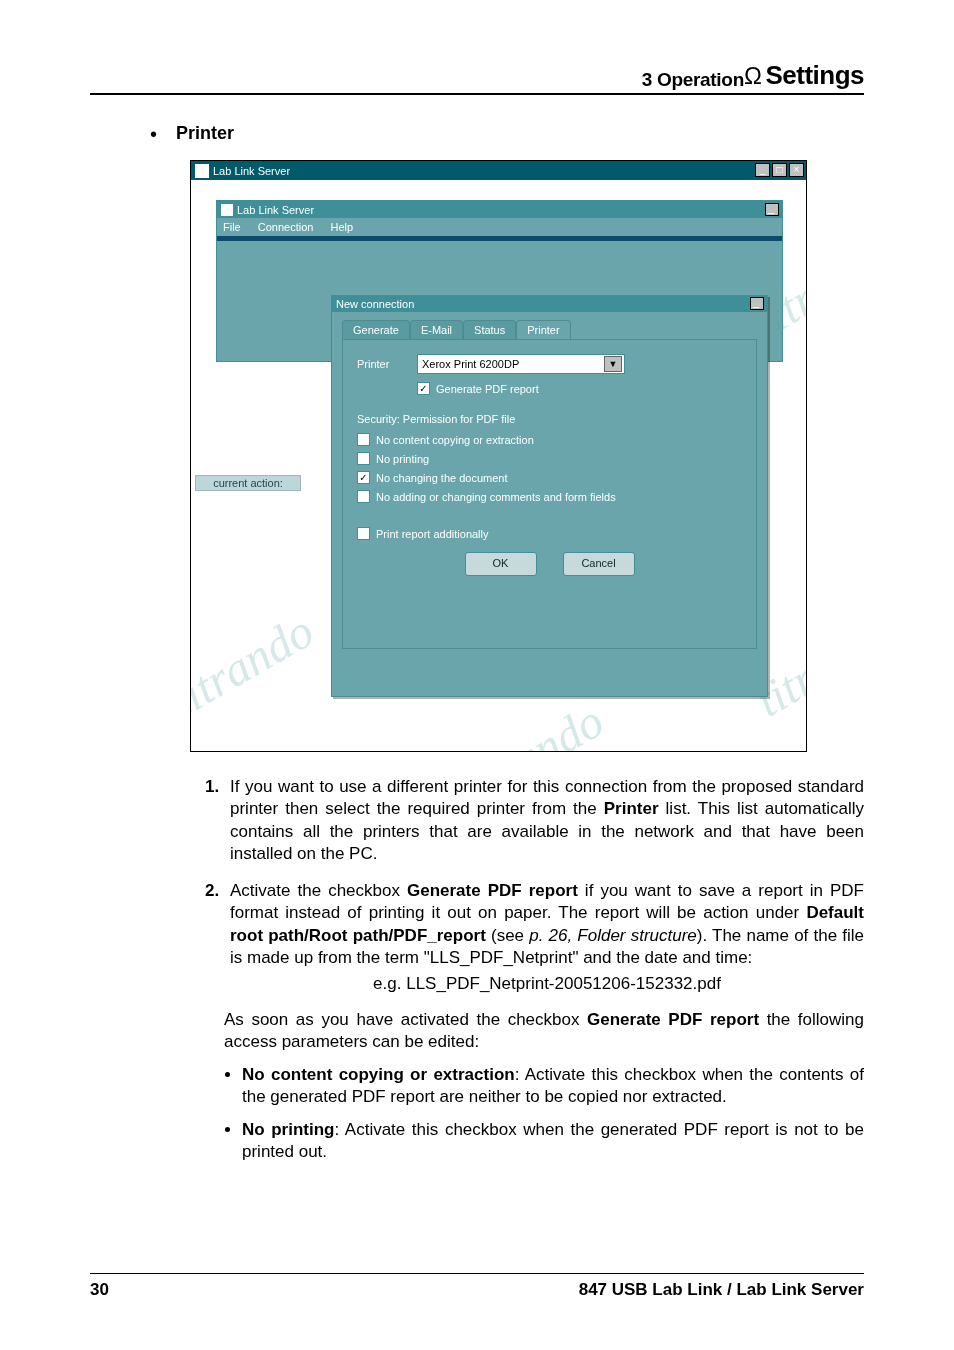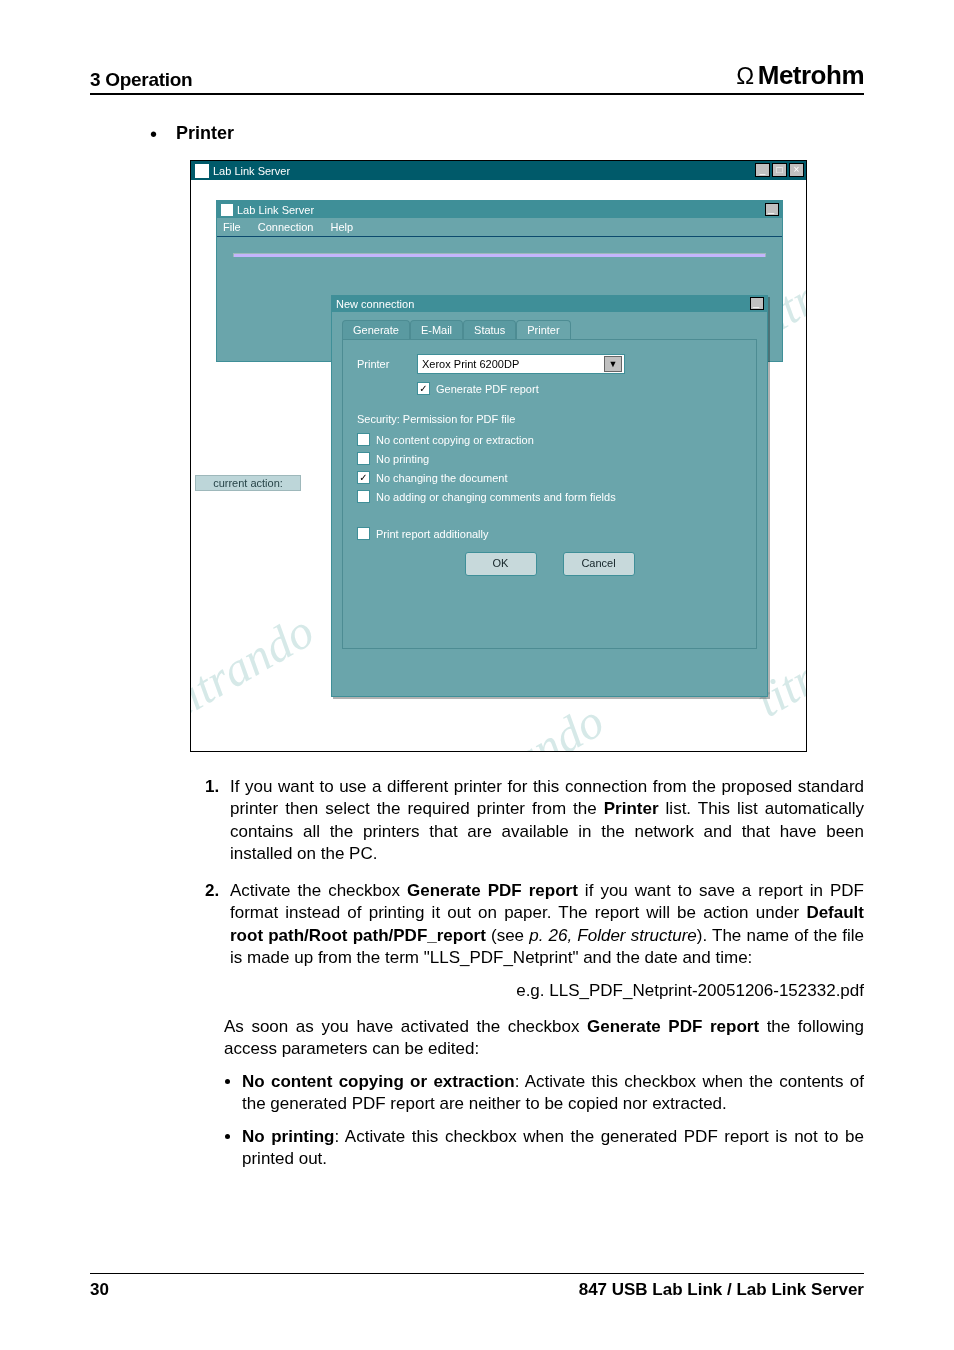--- a/index.html
+++ b/index.html
@@ -15,21 +15,21 @@
   }
   .page {
     position: relative;
     width: 954px;
     height: 1350px;
     box-sizing: border-box;
     padding: 60px 90px 60px 90px;
   }
   .header-row {
     display: flex;
-    justify-content: space-between;
+    justify-content: flex-end;
     align-items: flex-end;
     border-bottom: 2px solid #000;
     padding-bottom: 2px;
   }
   .section-head {
     font-size: 19px;
     font-weight: bold;
     font-family: "Arial Narrow", Arial, sans-serif;
     letter-spacing: -0.3px;
   }
@@ -114,21 +114,21 @@
     background: #3f8f98; color:#fff; height:17px; font-size:11px;
     display:flex; align-items:center; padding-left:4px; position:relative;
   }
   .inner-title .win-icon2 { width:12px; height:12px; background:#fff; margin-right:4px; }
   .inner-min { position:absolute; right:3px; top:2px; width:14px; height:13px;
     background:#c0c0c0; border:1px solid #000; box-sizing:border-box;
     font-size:11px; text-align:left; padding-left:2px; line-height:9px;}
   .menubar {
     background:#6aa5ab; color:#fff; font-size:11px;
     padding: 3px 6px;
-    border-bottom: 1px solid #0c4a6e;
+    border-bottom: 5px solid #0c4a6e;
   }
   .menubar span { margin-right: 14px; }
   .table-head {
     display:flex; background:#c4b5fd; color:#142428;
     font-size:11px; height:18px; align-items:center;
     border: 1px solid #9eb8bb;
     margin: 16px;
   }
   .table-head .col { flex:1; text-align:center; border-right:1px solid #9eb8bb;}
   .table-head .col:last-child { border-right:none; }
@@ -230,21 +230,21 @@
 </style>
 </head>
 <body>
 
 <div class="page">
 
   <div class="header-row">
     <div class="section-head">3 Operation</div>
     <div class="logo">
       <span class="logo-omega">Ω</span>
-      <span>Metrohm</span>
+      <span>Settings</span>
     </div>
   </div>
 
   <div class="bullet-printer">
     <span class="dot">•</span>
     <b>Printer</b>
   </div>
 
   <div class="screenshot-wrap">
     <div class="outer-title">
@@ -341,21 +341,21 @@
     </div>
   </div>
 
   <div class="body-text">
     <ol>
       <li>
         <span>If you want to use a different printer for this connection from the proposed standard printer then select the required printer from the </span><b>Printer</b><span> list. This list automatically contains all the printers that are available in the network and that have been installed on the PC.</span>
       </li>
       <li>
         <span>Activate the checkbox </span><b>Generate PDF report</b><span> if you want to save a report in PDF format instead of printing it out on paper. The report will be action under </span><b>Default root path/Root path/PDF_report</b><span> (see </span><i>p. 26, Folder structure</i><span>). The name of the file is made up from the term "LLS_PDF_Netprint" and the date and time:</span>
-        <p style="margin-top:10px; text-align:right;">e.g. LLS_PDF_Netprint-20051206-152332.pdf</p>
+        <p style="margin-top:3px; text-align:center;">e.g. LLS_PDF_Netprint-20051206-152332.pdf</p>
       </li>
     </ol>
     <p style="margin-left:28px;">
       <span>As soon as you have activated the checkbox </span><b>Generate PDF report</b><span> the following access parameters can be edited:</span>
     </p>
     <ul class="sub-bullets">
       <li><b>No content copying or extraction</b><span>: Activate this checkbox when the contents of the generated PDF report are neither to be copied nor extracted.</span></li>
       <li><b>No printing</b><span>: Activate this checkbox when the generated PDF report is not to be printed out.</span></li>
     </ul>
   </div>

